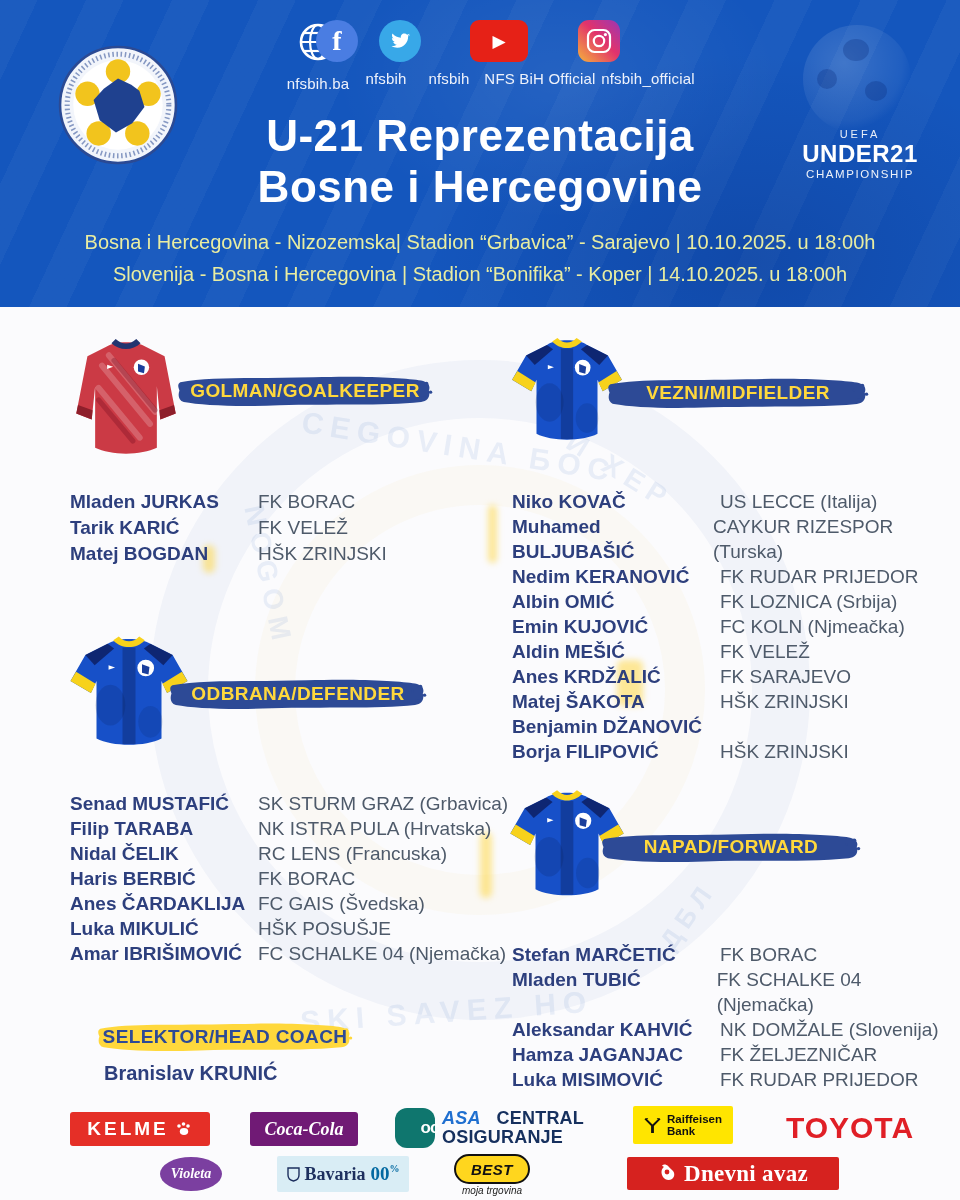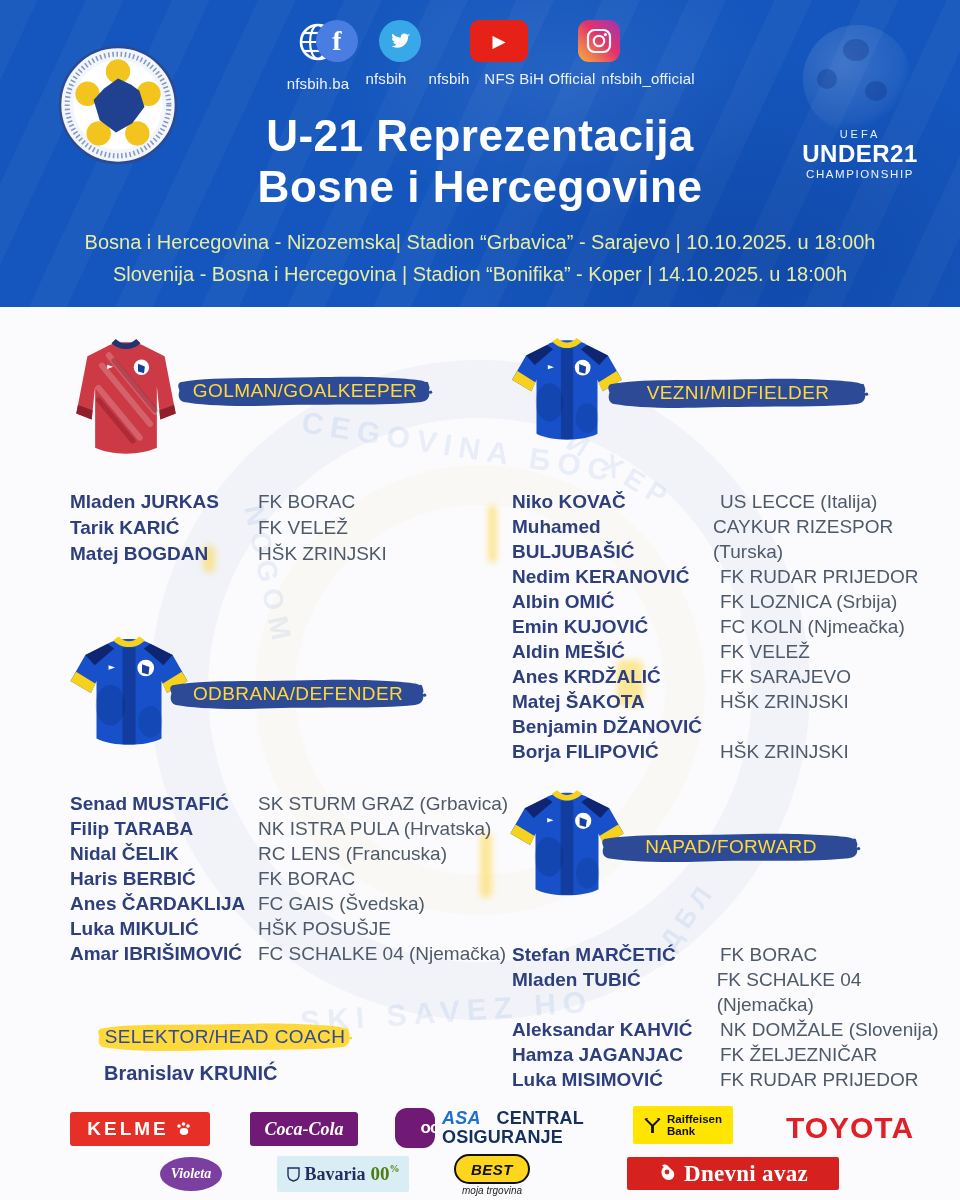--- a/index.html
+++ b/index.html
@@ -46,54 +46,54 @@
     border:40px solid rgba(235,200,70,.05); }
   .wm-txt { position:absolute; color:rgba(40,90,180,.085); font-weight:800; letter-spacing:7px; white-space:nowrap; }
   .wm-y { position:absolute; background:rgba(255,212,48,.5); filter:blur(3px); border-radius:6px; }
 
   
   .jersey { position:absolute; }
   .banner { position:absolute; }
   .banner svg.brush { position:absolute; left:0; top:0; width:100%; height:100%; }
   .banner .navy-fill { fill:#2d4a96; }
   .banner .yellow-fill { fill:#ffd83c; }
-  .banner-label { position:relative; display:block; text-align:center; font-size:19px; font-weight:400;
+  .banner-label { position:relative; display:block; text-align:center; font-size:19px; font-weight:700;
     letter-spacing:.4px; line-height:33px; }
   .banner-label.on-navy { color:#ffd83c; }
   .banner-label.on-yellow { color:#2d4a96; line-height:31px; }
 
   .plist { position:absolute; }
   .prow { display:flex; line-height:25px; }
   .gk-list .prow { line-height:26px; }
   .pname { font-weight:800; color:#2d3f7d; font-size:19px; }
   .pclub { color:#4e5a6a; font-size:19px; }
   .left-col .pname  { width:188px; }
   .right-col .pname { width:208px; }
   .coach-name { position:absolute; left:104px; top:1062px; font-size:20px; font-weight:800; color:#2d3f7d; }
 
   
   .sp { position:absolute; display:flex; align-items:center; justify-content:center; }
   .sp-kelme { left:70px; top:1112px; width:140px; height:34px; background:#e52f27; border-radius:3px; gap:7px; }
   .sp-kelme b { color:#fff; font-size:19px; letter-spacing:3px; font-weight:800; }
   .sp-coke { left:250px; top:1112px; width:108px; height:34px; background:#701a75; border-radius:3px; }
   .sp-coke span { color:#fff; font-family:"Liberation Serif",serif; font-style:italic; font-weight:bold; font-size:18px; }
   .sp-asa { left:395px; top:1106px; width:165px; height:44px; gap:7px; justify-content:flex-start; }
-  .asa-badge { width:40px; height:40px; border-radius:12px; background:#701a75; color:#fff; font-weight:800;
+  .asa-badge { width:40px; height:40px; border-radius:12px; background:#0f766e; color:#fff; font-weight:800;
     font-size:17px; display:flex; align-items:center; justify-content:center; letter-spacing:-1px;padding-left:29px; }
   .asa-lines { line-height:19px; font-weight:800; font-size:18px; color:#16305e; letter-spacing:.2px; }
   .asa-lines .asa-word { color:#1f6fd0; font-style:italic; margin-right:16px; }
   .sp-raiff { left:633px; top:1106px; width:100px; height:38px; background:#ffe500; border-radius:2px; gap:6px; }
   .raiff-txt { font-size:11.5px; font-weight:800; color:#111; line-height:12px; }
   .sp-toyota { left:775px; top:1110px; width:150px; height:36px; }
   .sp-toyota span { color:#e01f26; font-weight:800; font-size:30px; letter-spacing:1px; }
   .sp-violeta { left:160px; top:1157px; width:62px; height:34px; background:#7b3fa0; border-radius:50%; }
   .sp-violeta span { color:#fff; font-family:"Liberation Serif",serif; font-style:italic; font-weight:bold; font-size:14px; }
   .sp-bavaria { left:277px; top:1156px; width:132px; height:36px; background:#d9edf5; border-radius:2px; gap:5px; }
   .sp-bavaria .bav { font-family:"Liberation Serif",serif; font-weight:bold; color:#1d2f5e; font-size:18px; }
-  .sp-bavaria .zero { font-family:"Liberation Serif",serif; font-weight:bold; color:#4d7c0f; font-size:19px; }
+  .sp-bavaria .zero { font-family:"Liberation Serif",serif; font-weight:bold; color:#0369a1; font-size:19px; }
   .sp-bavaria .pct { font-size:10px; vertical-align:top; }
   .sp-best { left:450px; top:1153px; width:84px; height:44px; flex-direction:column; gap:1px; }
   .best-pill { width:76px; height:30px; background:#ffd61e; border:2.5px solid #111; border-radius:15px;
     display:flex; align-items:center; justify-content:center; }
   .best-pill span { font-weight:800; font-style:italic; font-size:15px; color:#111; letter-spacing:.5px; }
   .best-sub { font-style:italic; font-size:10px; color:#222; }
   .sp-avaz { left:627px; top:1157px; width:212px; height:33px; background:#d6221f; border-radius:2px; gap:6px; }
   .sp-avaz span { color:#fff; font-family:"Liberation Serif",serif; font-weight:bold; font-size:23px; letter-spacing:.3px; }
 </style>
 </head>

